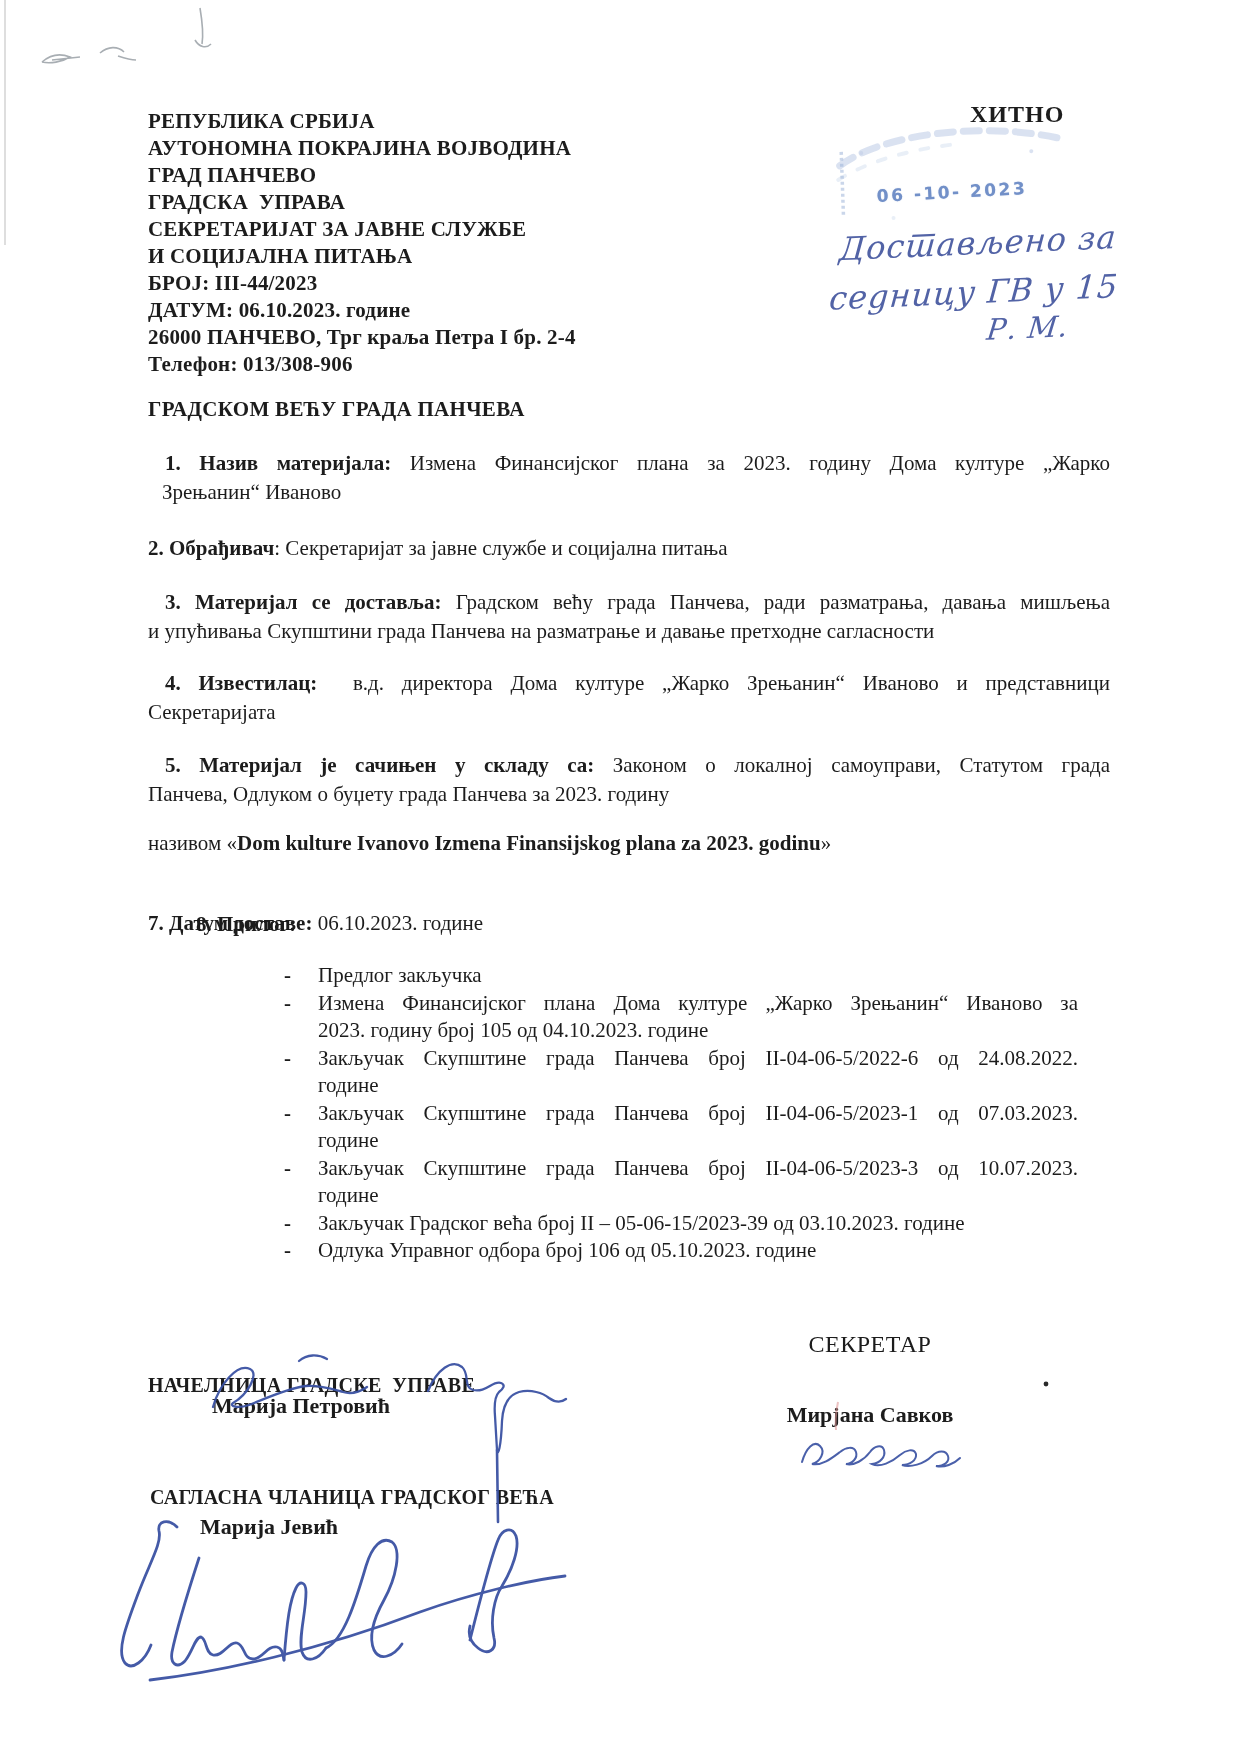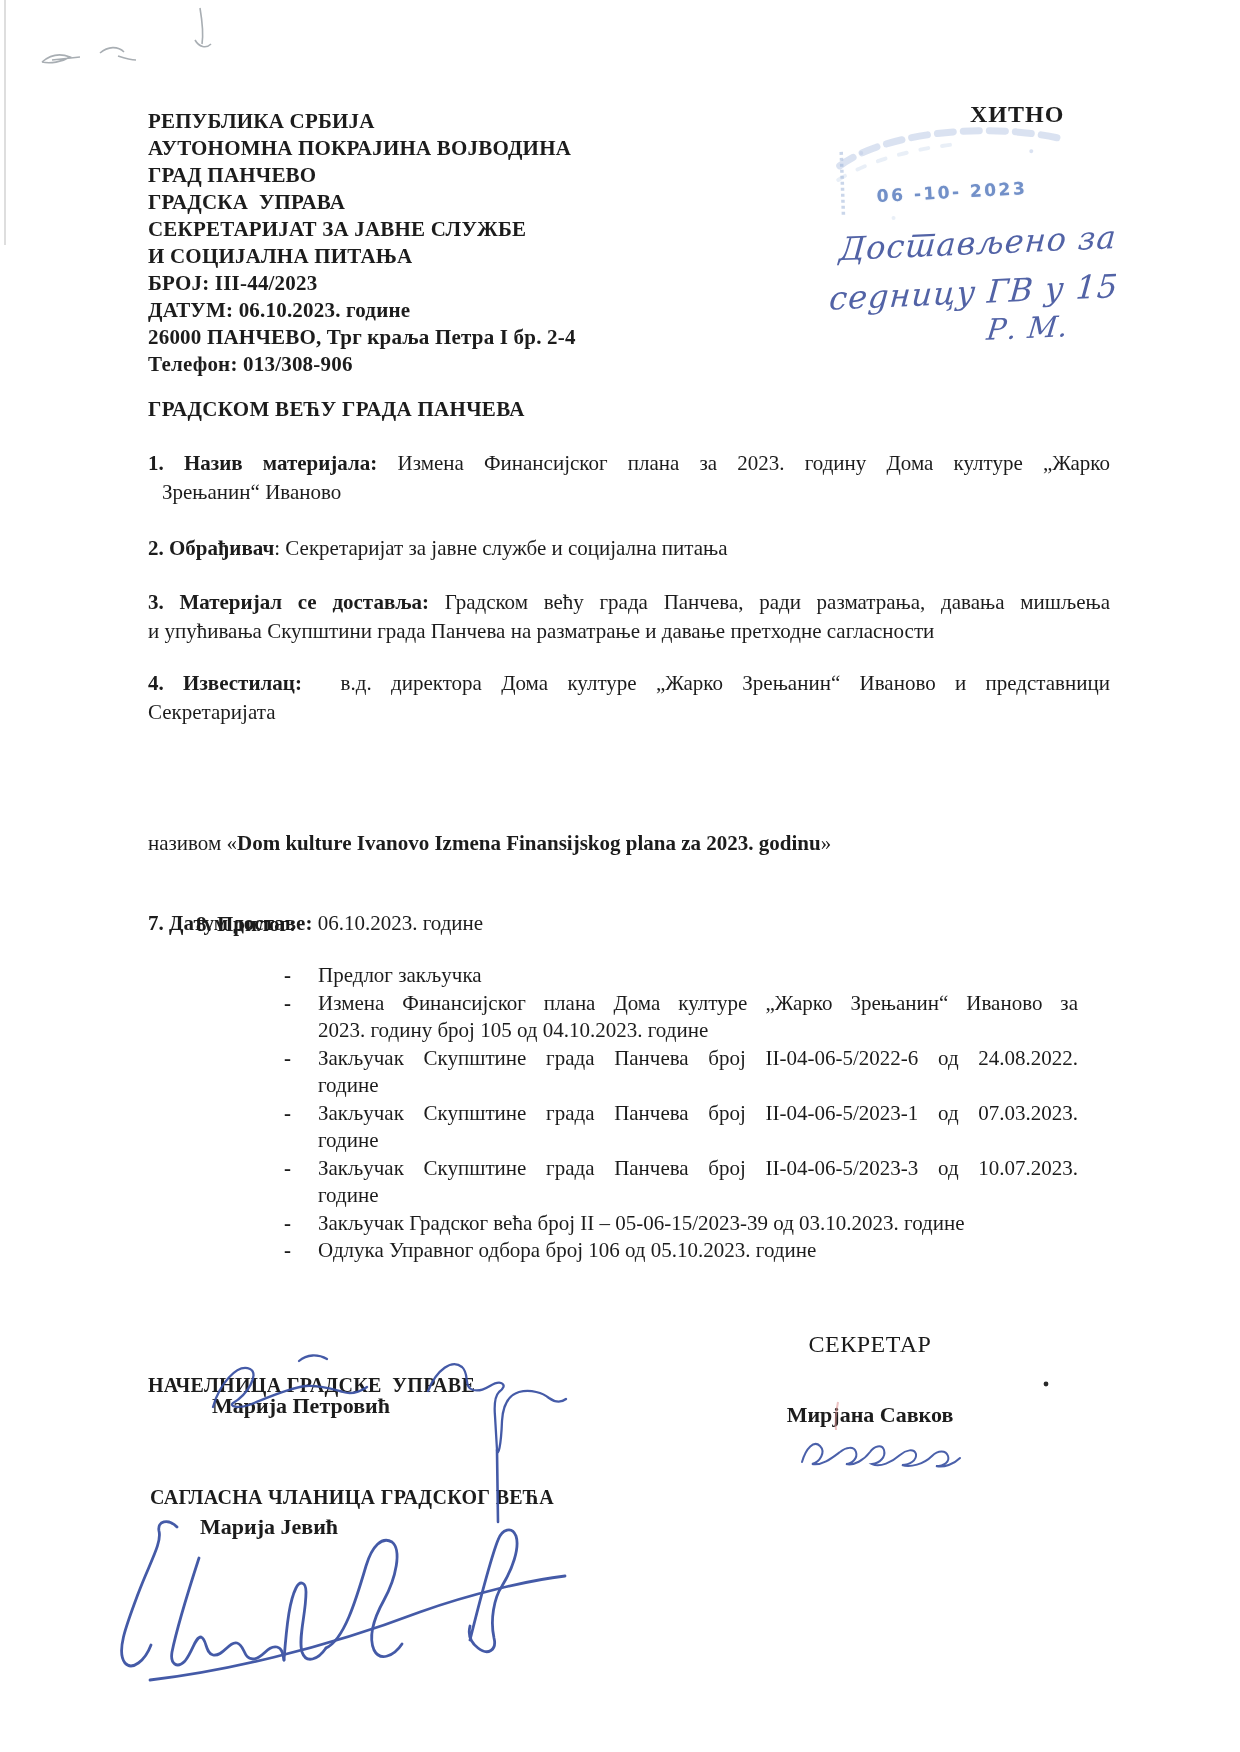--- a/index.html
+++ b/index.html
@@ -48,21 +48,21 @@
   
   .addressee{
     position:absolute;left:148px;top:397px;
     font-size:21px;font-weight:bold;letter-spacing:.3px;white-space:nowrap;
   }
   .para{
     position:absolute;left:148px;width:962px;
     font-size:21px;line-height:29px;
   }
   .pline{display:block;}
-  .pline.stretch{text-align:justify;text-align-last:justify;}
+  .pline.stretch{text-align:justify;text-align-last:justify;margin-left:17px;}
   .pline.ind14{padding-left:14px;}
   .b{font-weight:bold;}
   .p1{top:449px;} .p2{top:534px;} .p3{top:588px;} .p4{top:669px;}
   .p5{top:751px;} .p6{top:829px;} .p7{top:909px;}
   .p8-label{
     position:absolute;left:148px;top:912px;
     font-size:21px;font-weight:bold;white-space:nowrap;margin-left:48px;
   }
   .atts{
     position:absolute;left:284px;top:962px;width:824px;
@@ -145,20 +145,24 @@
   <div class="para p3">
     <span class="pline stretch"><span class="b">3. Материјал се доставља:</span><span> Градском већу града Панчева, ради разматрања, давања мишљења</span></span>
     <span class="pline">и упућивања Скупштини града Панчева на разматрање и давање претходне сагласности</span>
   </div>
 
   <div class="para p4">
     <span class="pline stretch"><span class="b">4. Известилац:</span><span>&nbsp; в.д. директора Дома културе „Жарко Зрењанин“ Иваново и представници</span></span>
     <span class="pline">Секретаријата</span>
   </div>
 
+  <div class="para p5">
+    <span class="pline stretch"><span class="b">5. Материјал је сачињен у складу са:</span><span> Законом о локалној самоуправи, Статутом града</span></span>
+    <span class="pline">Панчева, Одлуком о буџету града Панчева за 2023. годину</span>
+  </div>
 
   <div class="para p6">
     <span class="pline"><span>називом «</span><span class="b">Dom kulture Ivanovo Izmena Finansijskog plana za 2023. godinu</span><span>»</span></span>
   </div>
 
   <div class="para p7">
     <span class="pline"><span class="b">7. Датум доставе:</span><span> 06.10.2023. године</span></span>
   </div>
 
   <div class="p8-label">8. Прилог:</div>

